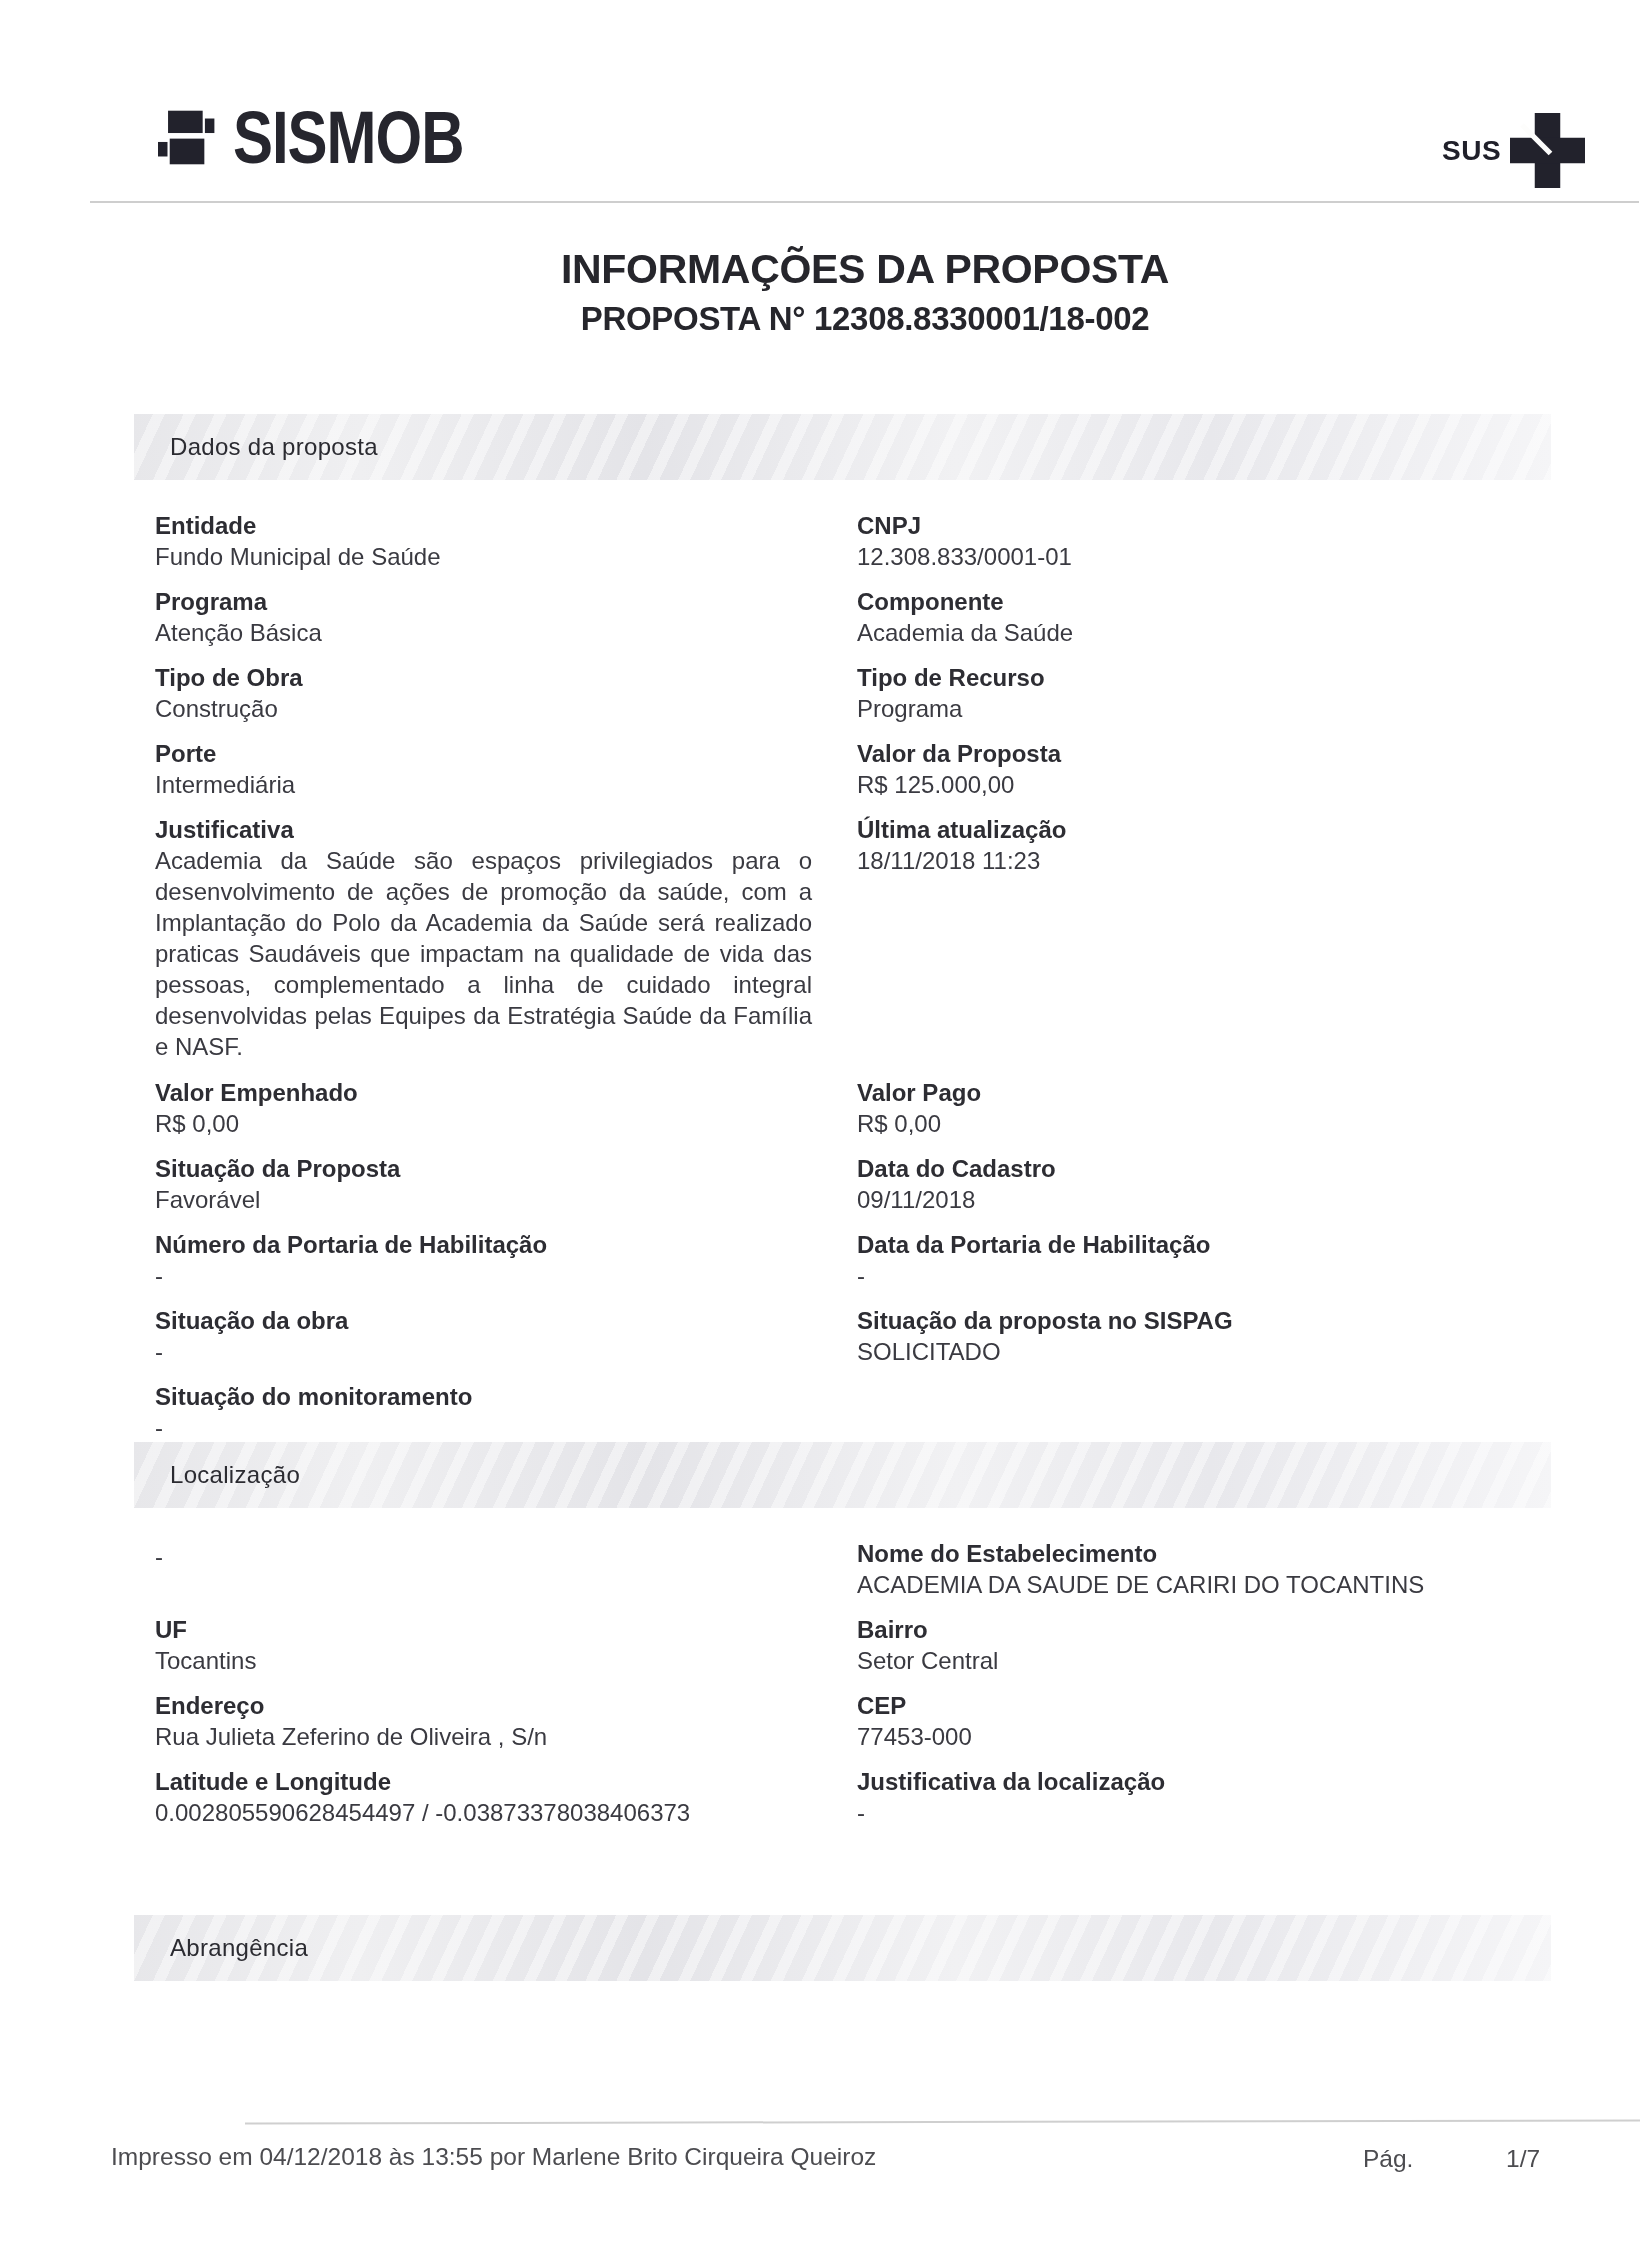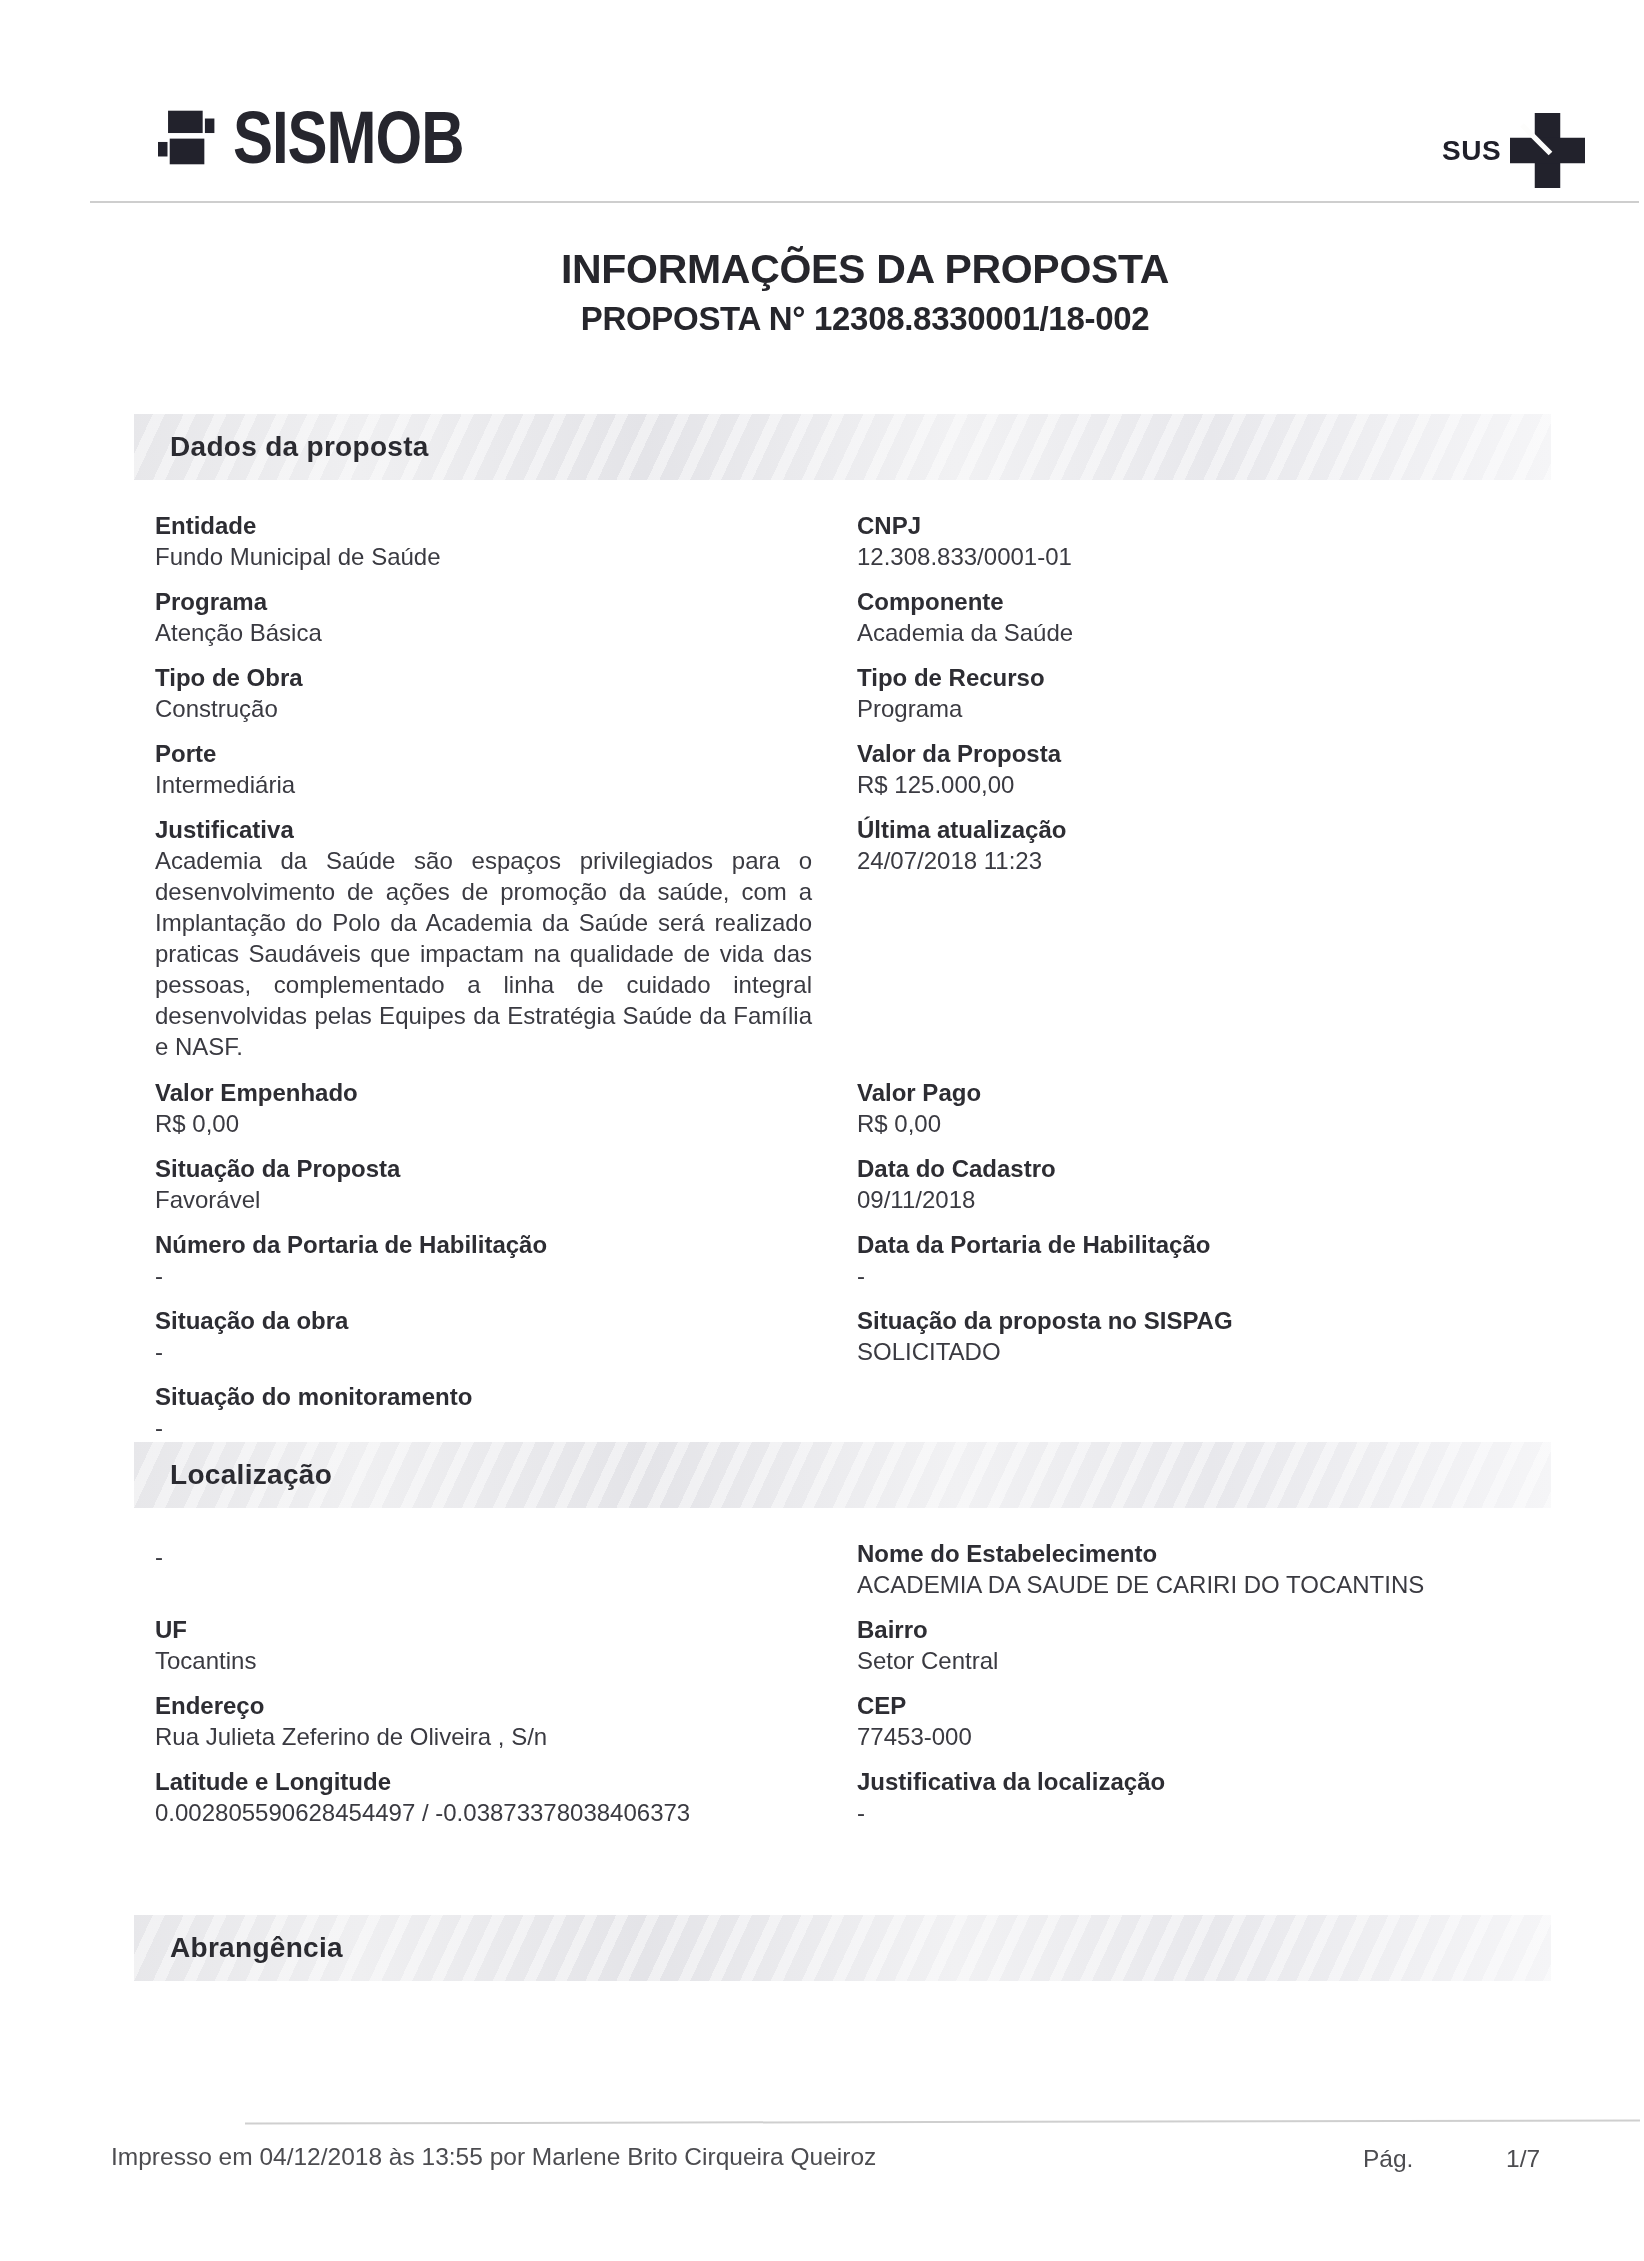--- a/index.html
+++ b/index.html
@@ -29,21 +29,21 @@
   .title-line2{font-size:33px;font-weight:bold;color:#26262c;line-height:1.15;margin-top:6.4px;letter-spacing:-0.3px;}
 
   
   .band{
     position:absolute;left:134px;width:1417px;height:66px;
     background:
       repeating-linear-gradient(115deg, rgba(255,255,255,0) 0 17px, rgba(255,255,255,.45) 17px 28px),
       linear-gradient(90deg,#e7e7ea 0%,#efeff1 16%,#e4e4e8 36%,#f1f1f3 58%,#e8e8ec 76%,#f5f5f7 100%);
   }
   .band .bt{
-    padding-left:36px;line-height:66px;font-weight:bold;font-size:28px;
+    padding-left:36px;line-height:66px;font-weight:normal;font-size:24px;
     color:#2b2b31;letter-spacing:0.3px;
   }
   #band-dados{top:414px;}
   #band-loc{top:1442px;}
   #band-abr{top:1915px;}
 
   
   .fieldgrid{position:absolute;display:grid;grid-template-columns:702px 696px;row-gap:17px;}
   #grid-dados{left:155px;top:512px;}
   #grid-loc{left:155px;top:1540px;}
@@ -131,21 +131,21 @@
       <div class="flabel">Valor da Proposta</div>
       <div class="fvalue">R$ 125.000,00</div>
     </div>
 
     <div class="field">
       <div class="flabel">Justificativa</div>
       <div class="fvalue para">Academia da Saúde são espaços privilegiados para o desenvolvimento de ações de promoção da saúde, com a Implantação do Polo da Academia da Saúde será realizado praticas Saudáveis que impactam na qualidade de vida das pessoas, complementado a linha de cuidado integral desenvolvidas pelas Equipes da Estratégia Saúde da Família e NASF.</div>
     </div>
     <div class="field">
       <div class="flabel">Última atualização</div>
-      <div class="fvalue">24/07/2018 11:23</div>
+      <div class="fvalue">18/11/2018 11:23</div>
     </div>
 
     <div class="field">
       <div class="flabel">Valor Empenhado</div>
       <div class="fvalue">R$ 0,00</div>
     </div>
     <div class="field">
       <div class="flabel">Valor Pago</div>
       <div class="fvalue">R$ 0,00</div>
     </div>

